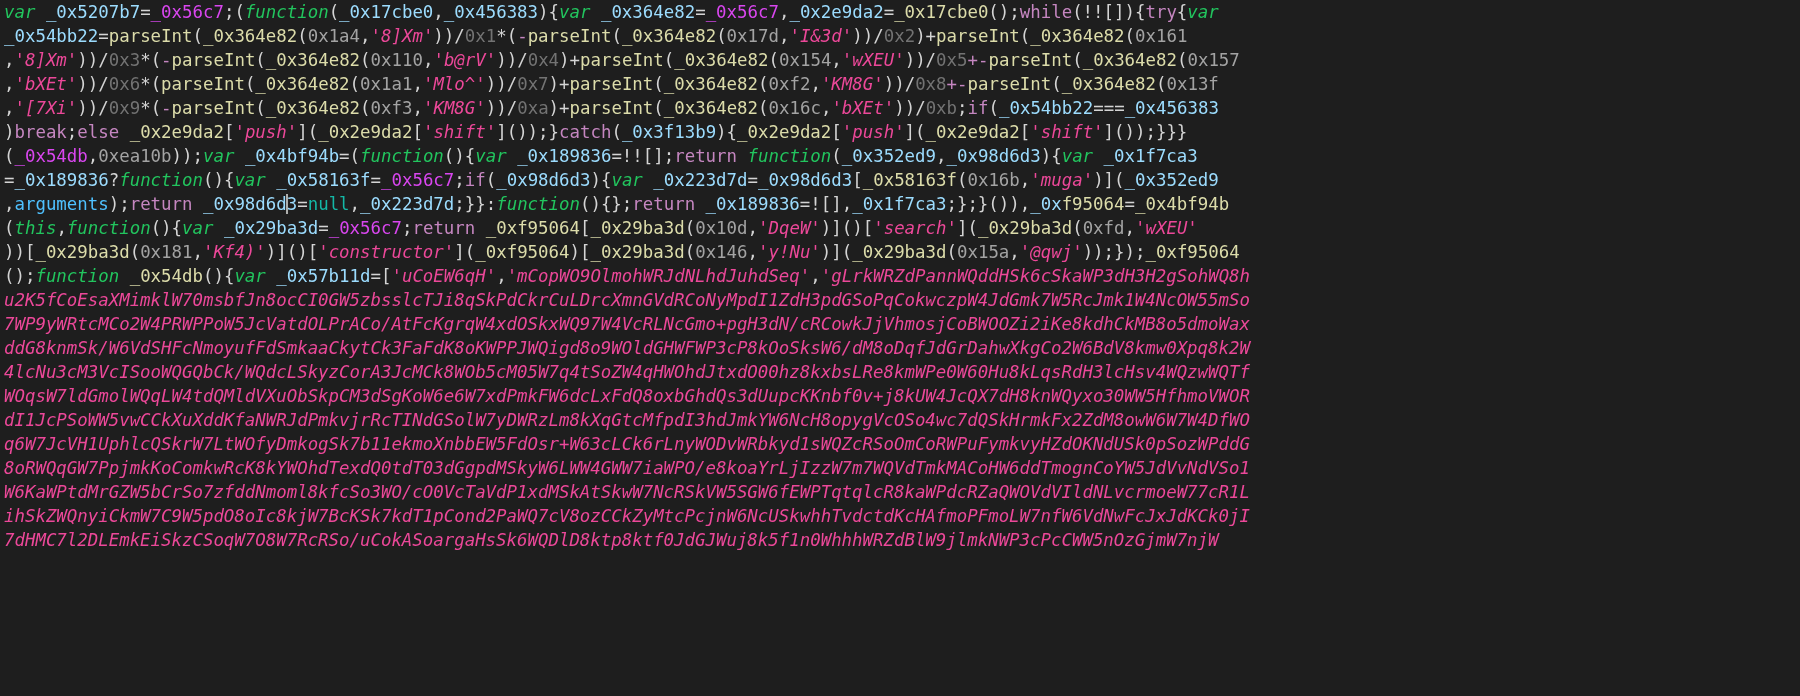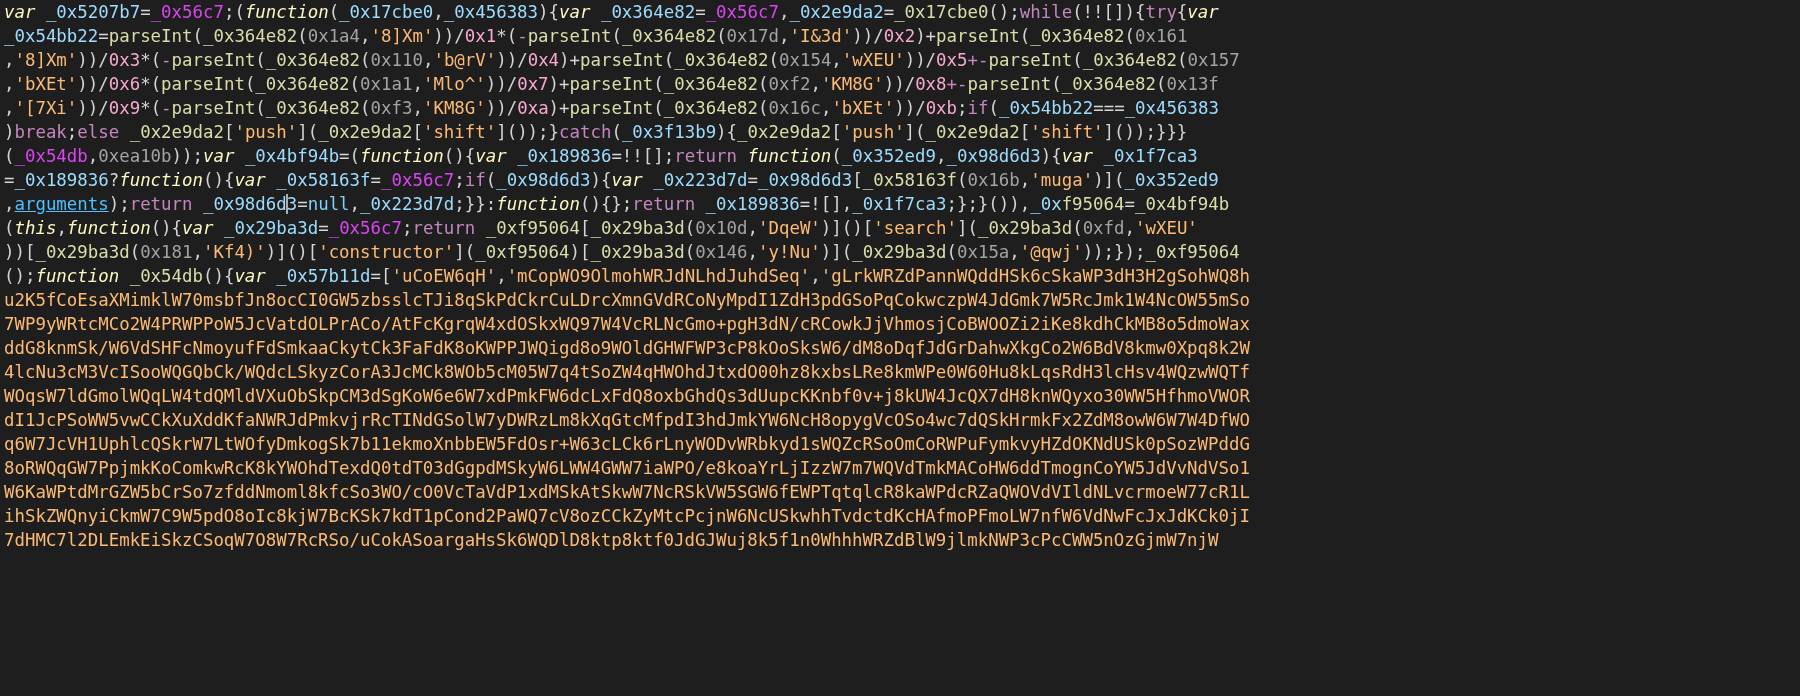--- a/index.html
+++ b/index.html
@@ -13,31 +13,31 @@
   pre.code {
     margin: 0;
     padding: 0 4px;
     font-family: "Consolas", "Menlo", "DejaVu Sans Mono", monospace;
     font-size: 17.4px;
     line-height: 24px;
     white-space: pre-wrap;
     word-break: break-all;
     color: #d4d4d4;
   }
-  .kw  { color: #fef9c3; font-style: italic; }   
+  .kw  { color: #22c55e; font-style: italic; }   
   .fn  { color: #d946ef; }                        
   .idb { color: #9cdcfe; }                        
   .num { color: #a3a3a3; }                        
-  .str { color: #fdba74; }                        
+  .str { color: #ec4899; font-style: italic; }                        
   .op  { color: #d4d4d4; }                        
   .pk  { color: #c586c0; text-align: right; }                        
   .ye  { color: #dcdcaa; }                        
-  .cy  { color: #4fc1ff; text-decoration: underline; }                        
-  .pu  { color: #f9a8d4; }
-  .bool{ color: #7dd3fc; }                        
+  .cy  { color: #4fc1ff; }                        
+  .pu  { color: #737373; }
+  .bool{ color: #14b8a6; }                        
   .caret {
     position: absolute;
     width: 2px;
     height: 20px;
     background: #aeafad;
   }
 </style>
 </head>
 <body>
 

